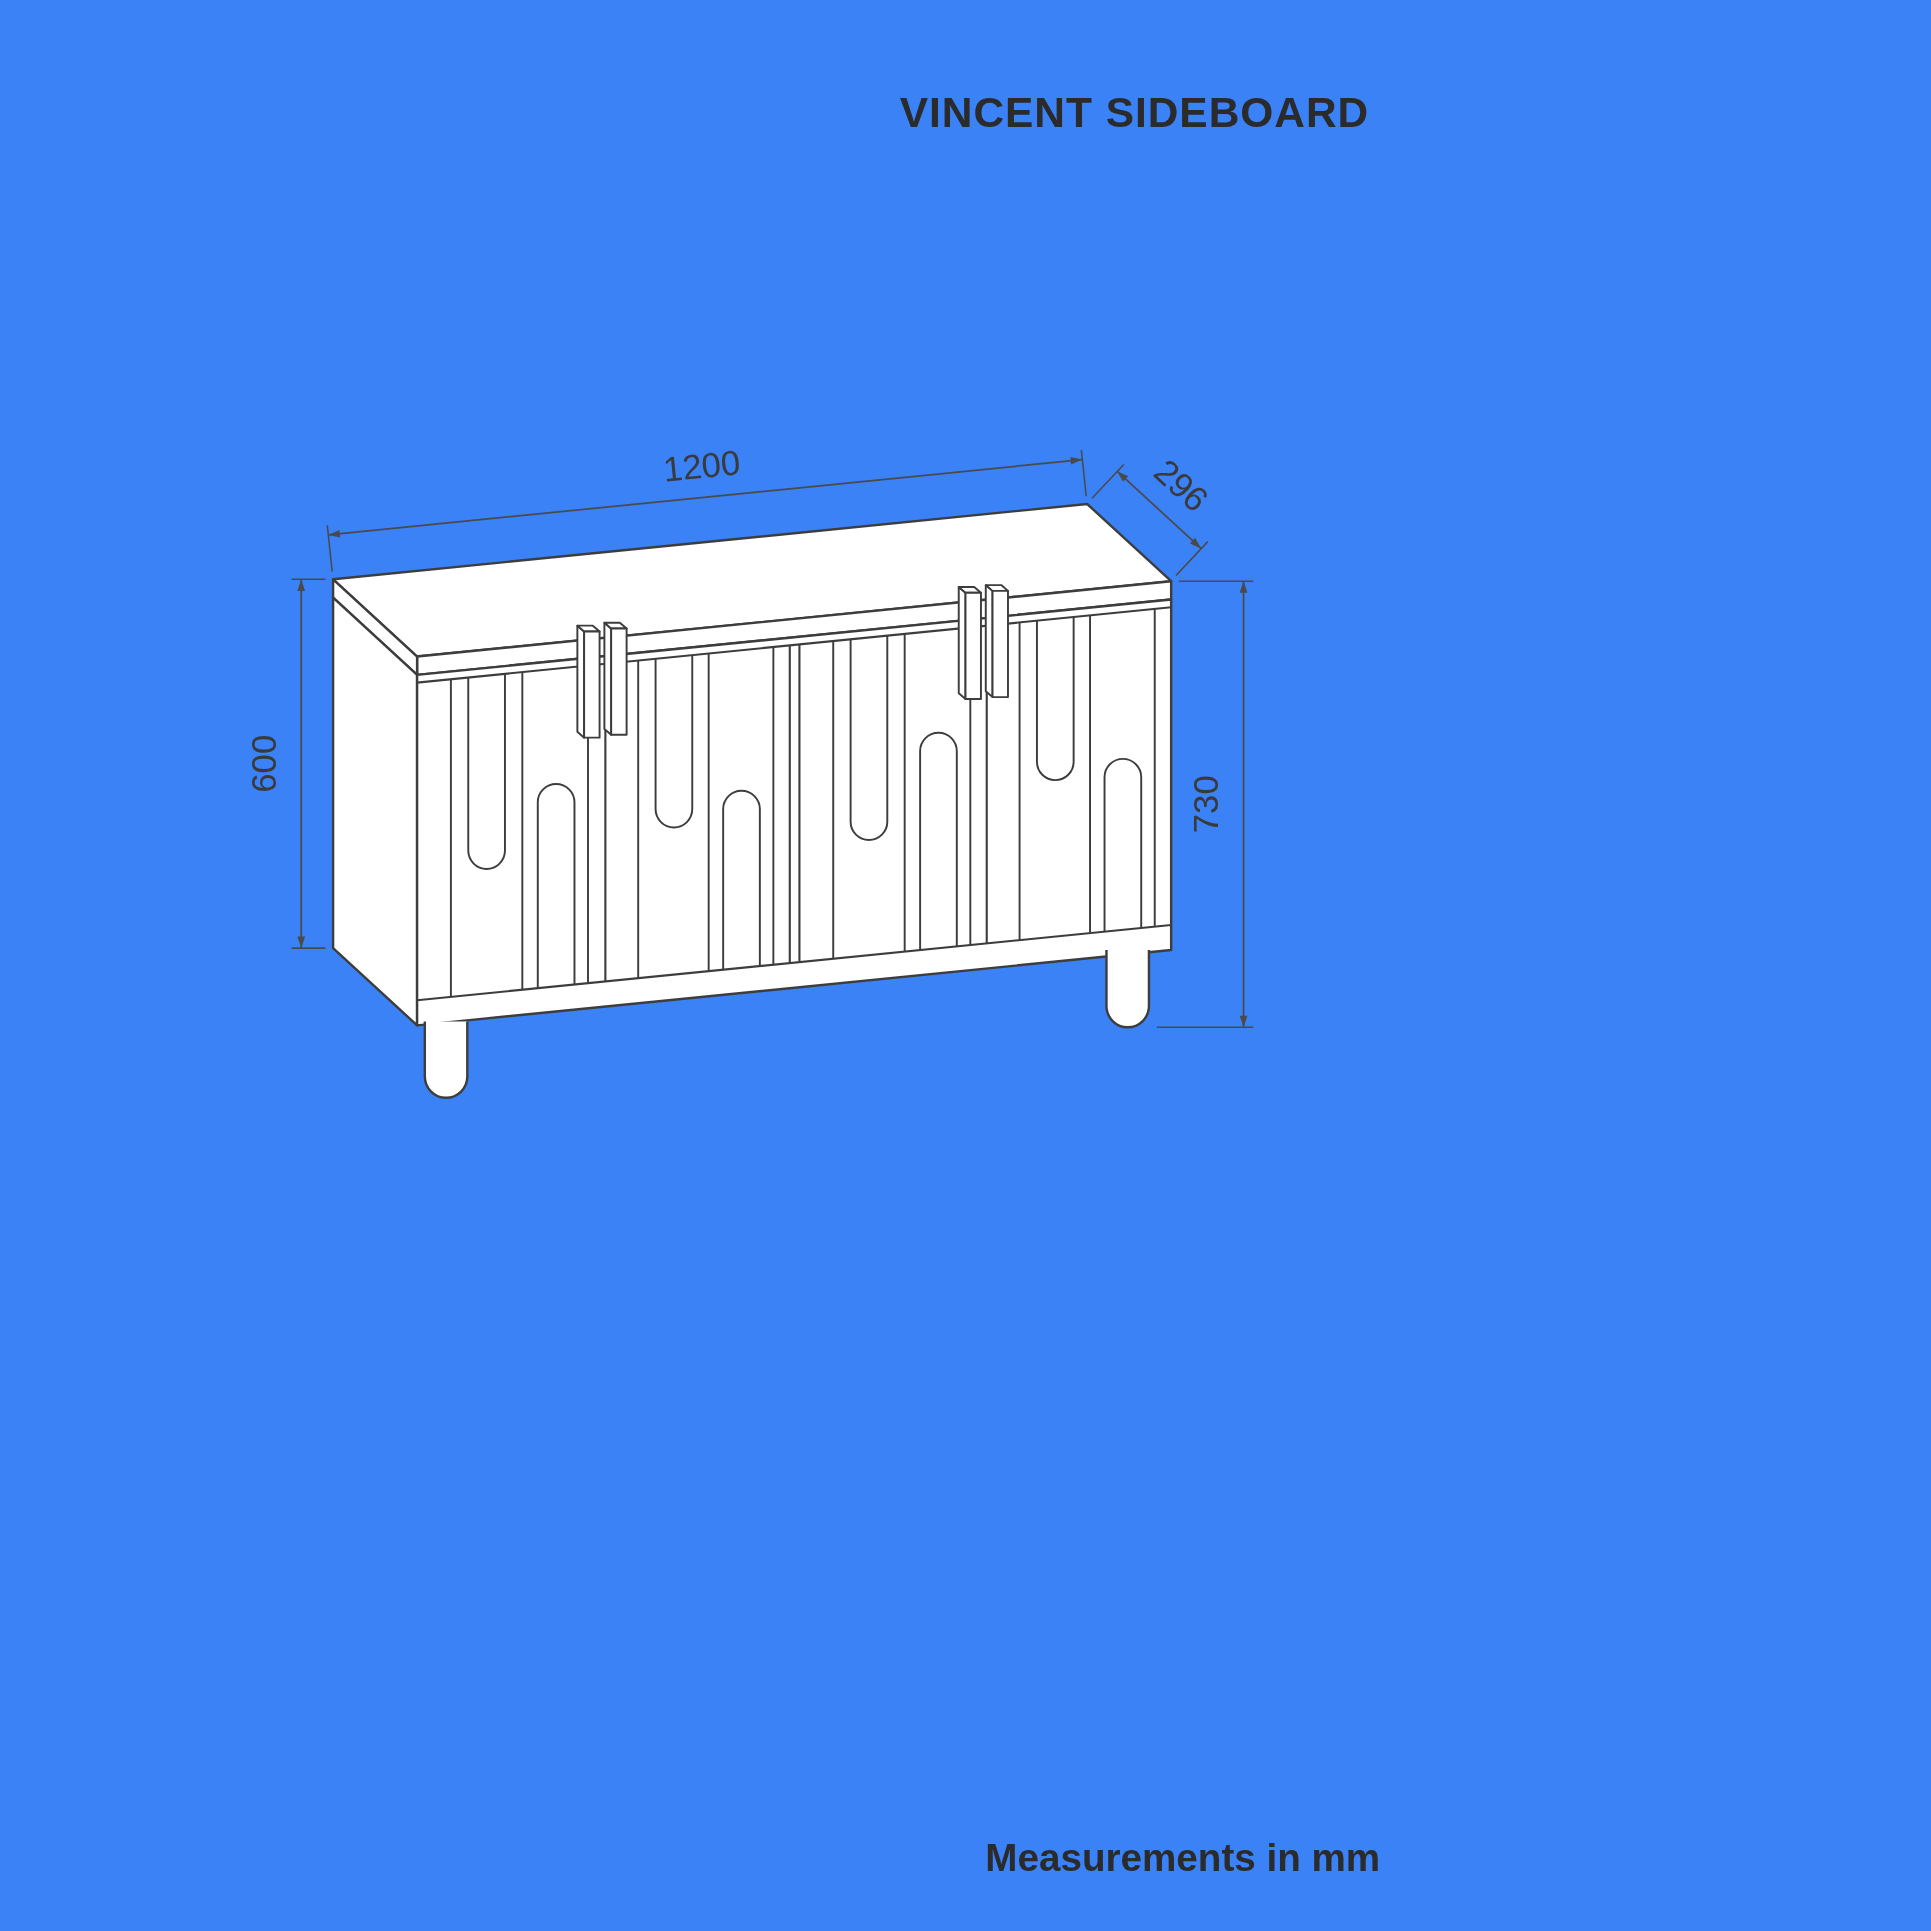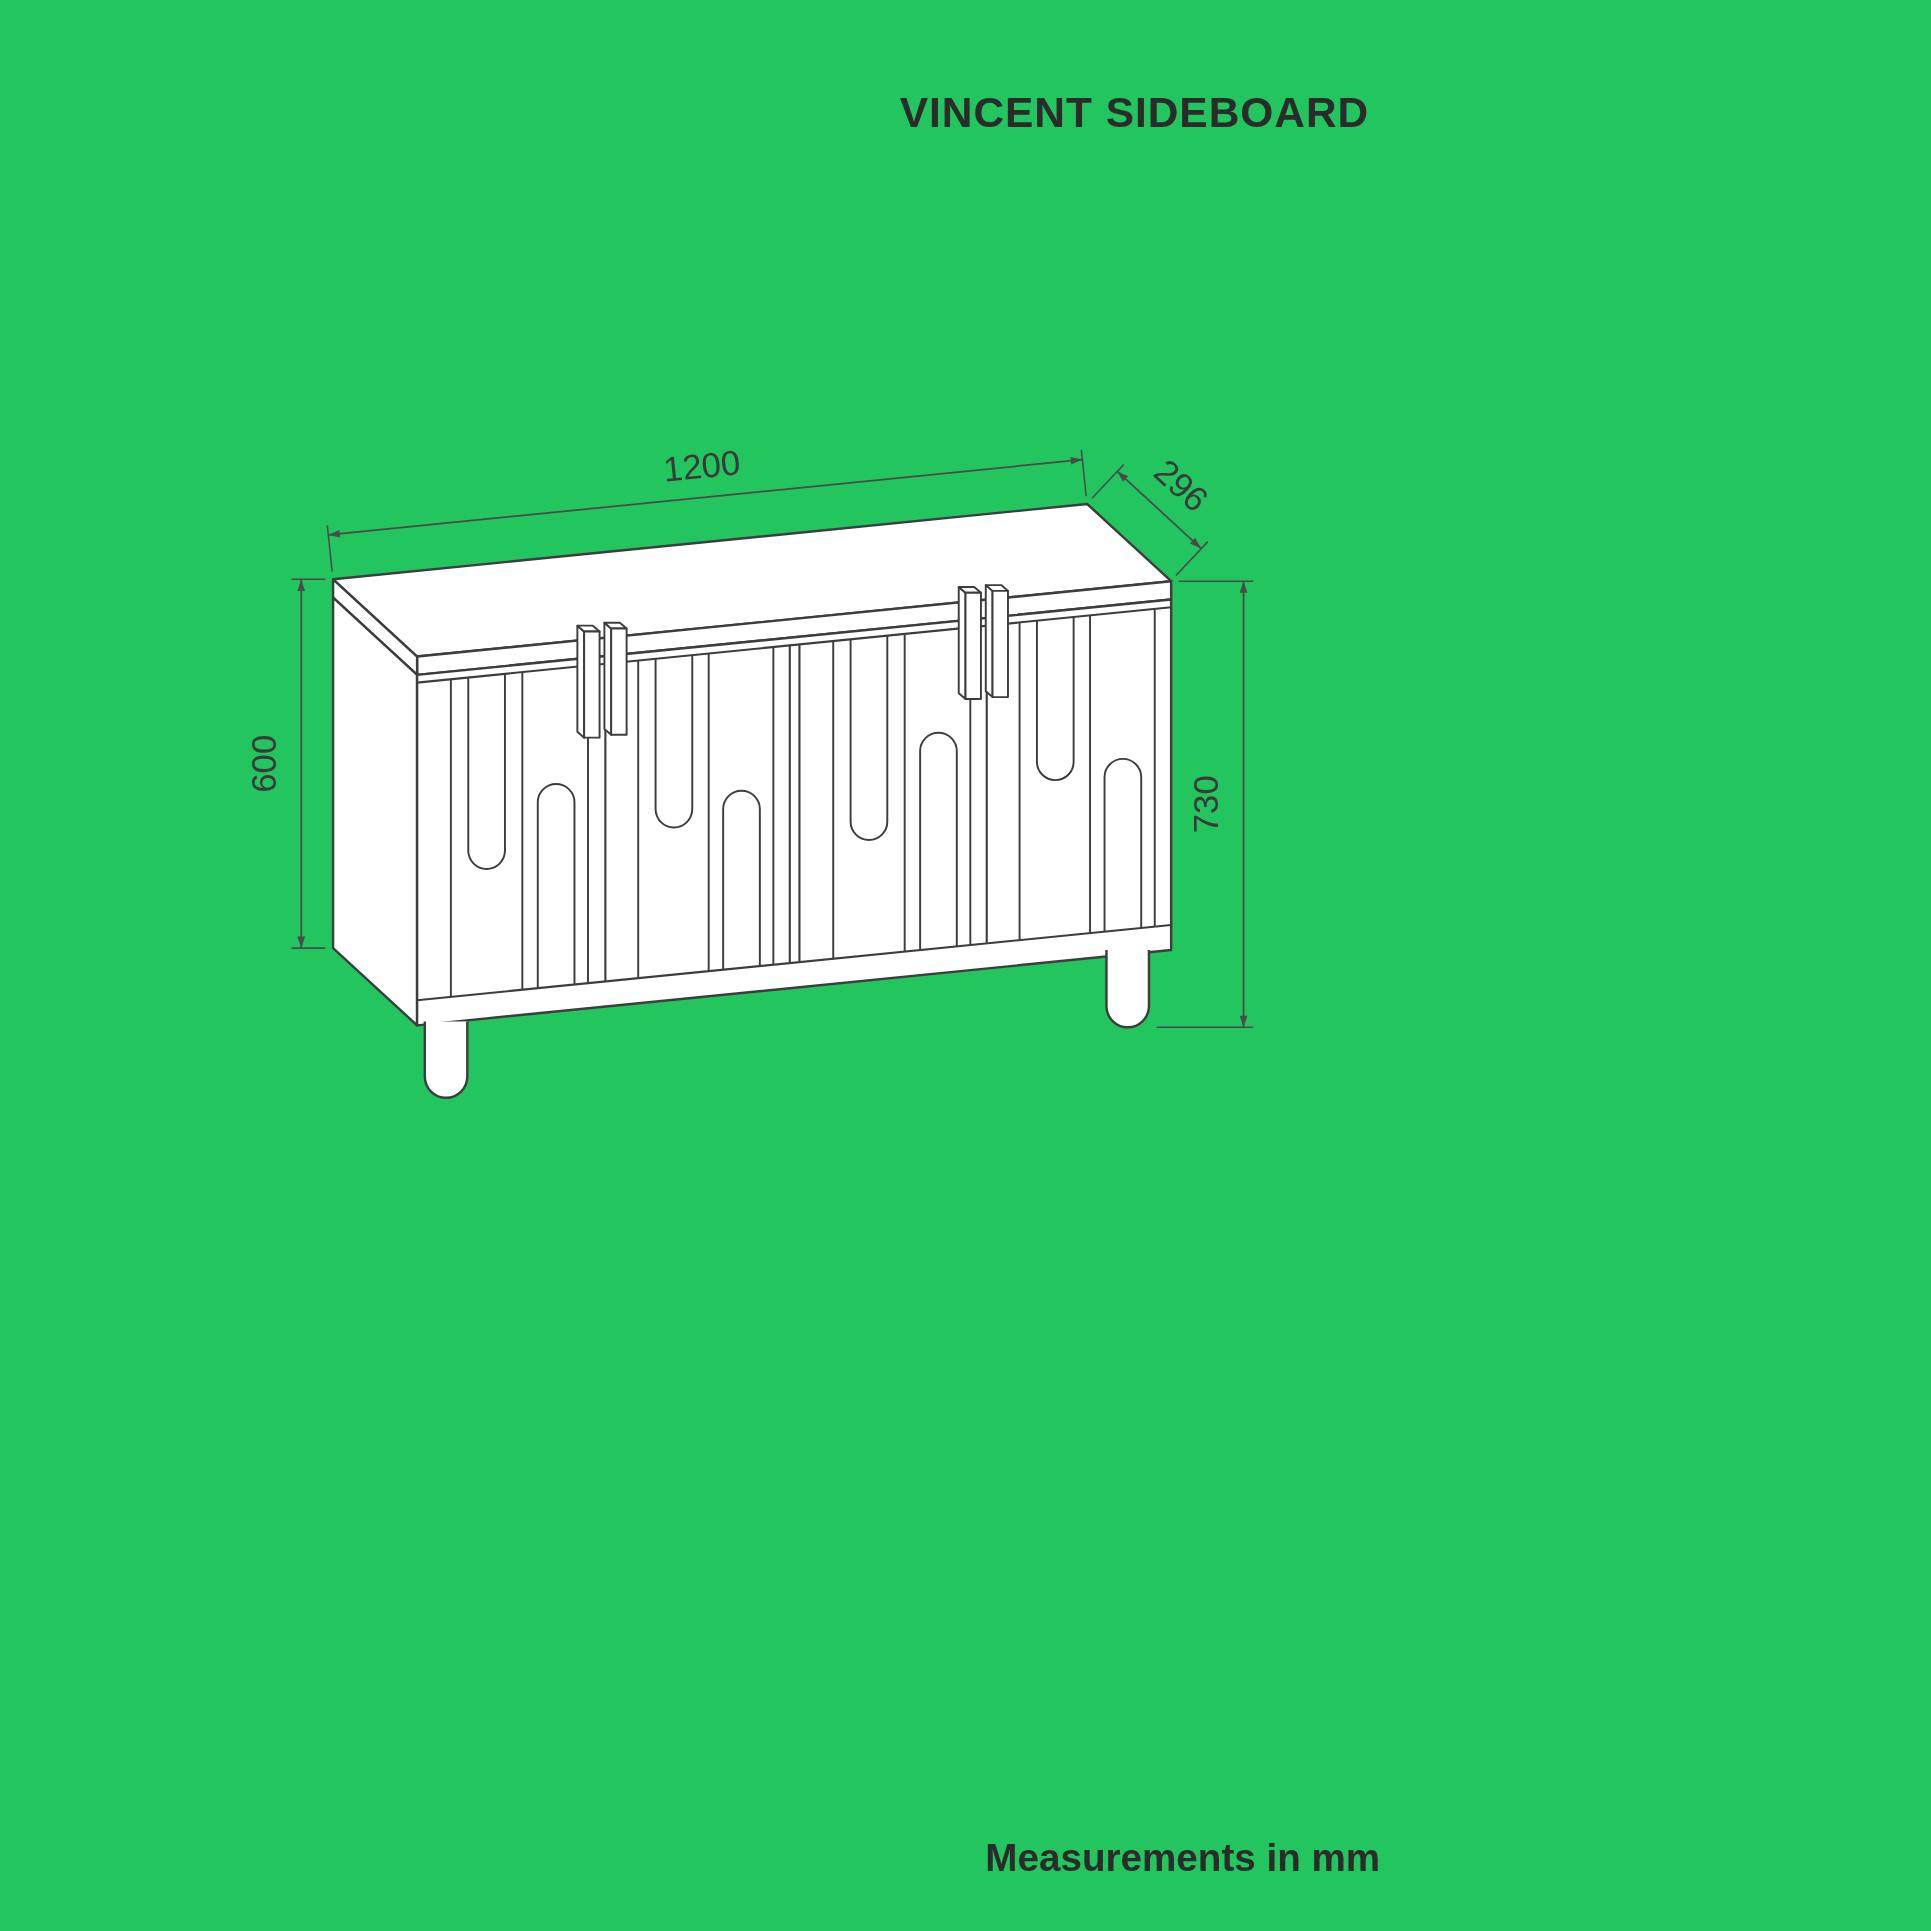--- a/index.html
+++ b/index.html
@@ -1,16 +1,16 @@
 <!DOCTYPE html>
 <html><head>
 <meta charset="utf-8">
 <style>
   html,body{margin:0;padding:0;background:#ffffff;}
-  .canvas{position:relative;width:1931px;height:1931px;background:#22c55e;overflow:hidden;}
+  .canvas{position:relative;width:1931px;height:1931px;background:#3b82f6;overflow:hidden;}
   svg{display:block;}
   text{font-family:"Liberation Sans", sans-serif;}
   .outline{fill:#ffffff;stroke:#3d3d3d;stroke-width:2.5;stroke-linejoin:round;}
   .edge{fill:none;stroke:#3d3d3d;stroke-width:2.2;}
   .pattern{fill:none;stroke:#3d3d3d;stroke-width:2;}
   .handleface{fill:#ffffff;stroke:#3d3d3d;stroke-width:2;stroke-linejoin:round;}
   .leg{fill:#ffffff;stroke:#3d3d3d;stroke-width:2.5;}
   .dimline{fill:none;stroke:#4a4a4a;stroke-width:1.8;}
   .witline{fill:none;stroke:#4a4a4a;stroke-width:1.6;}
   .dimtext{font-size:36px;fill:#3a3a3a;}

